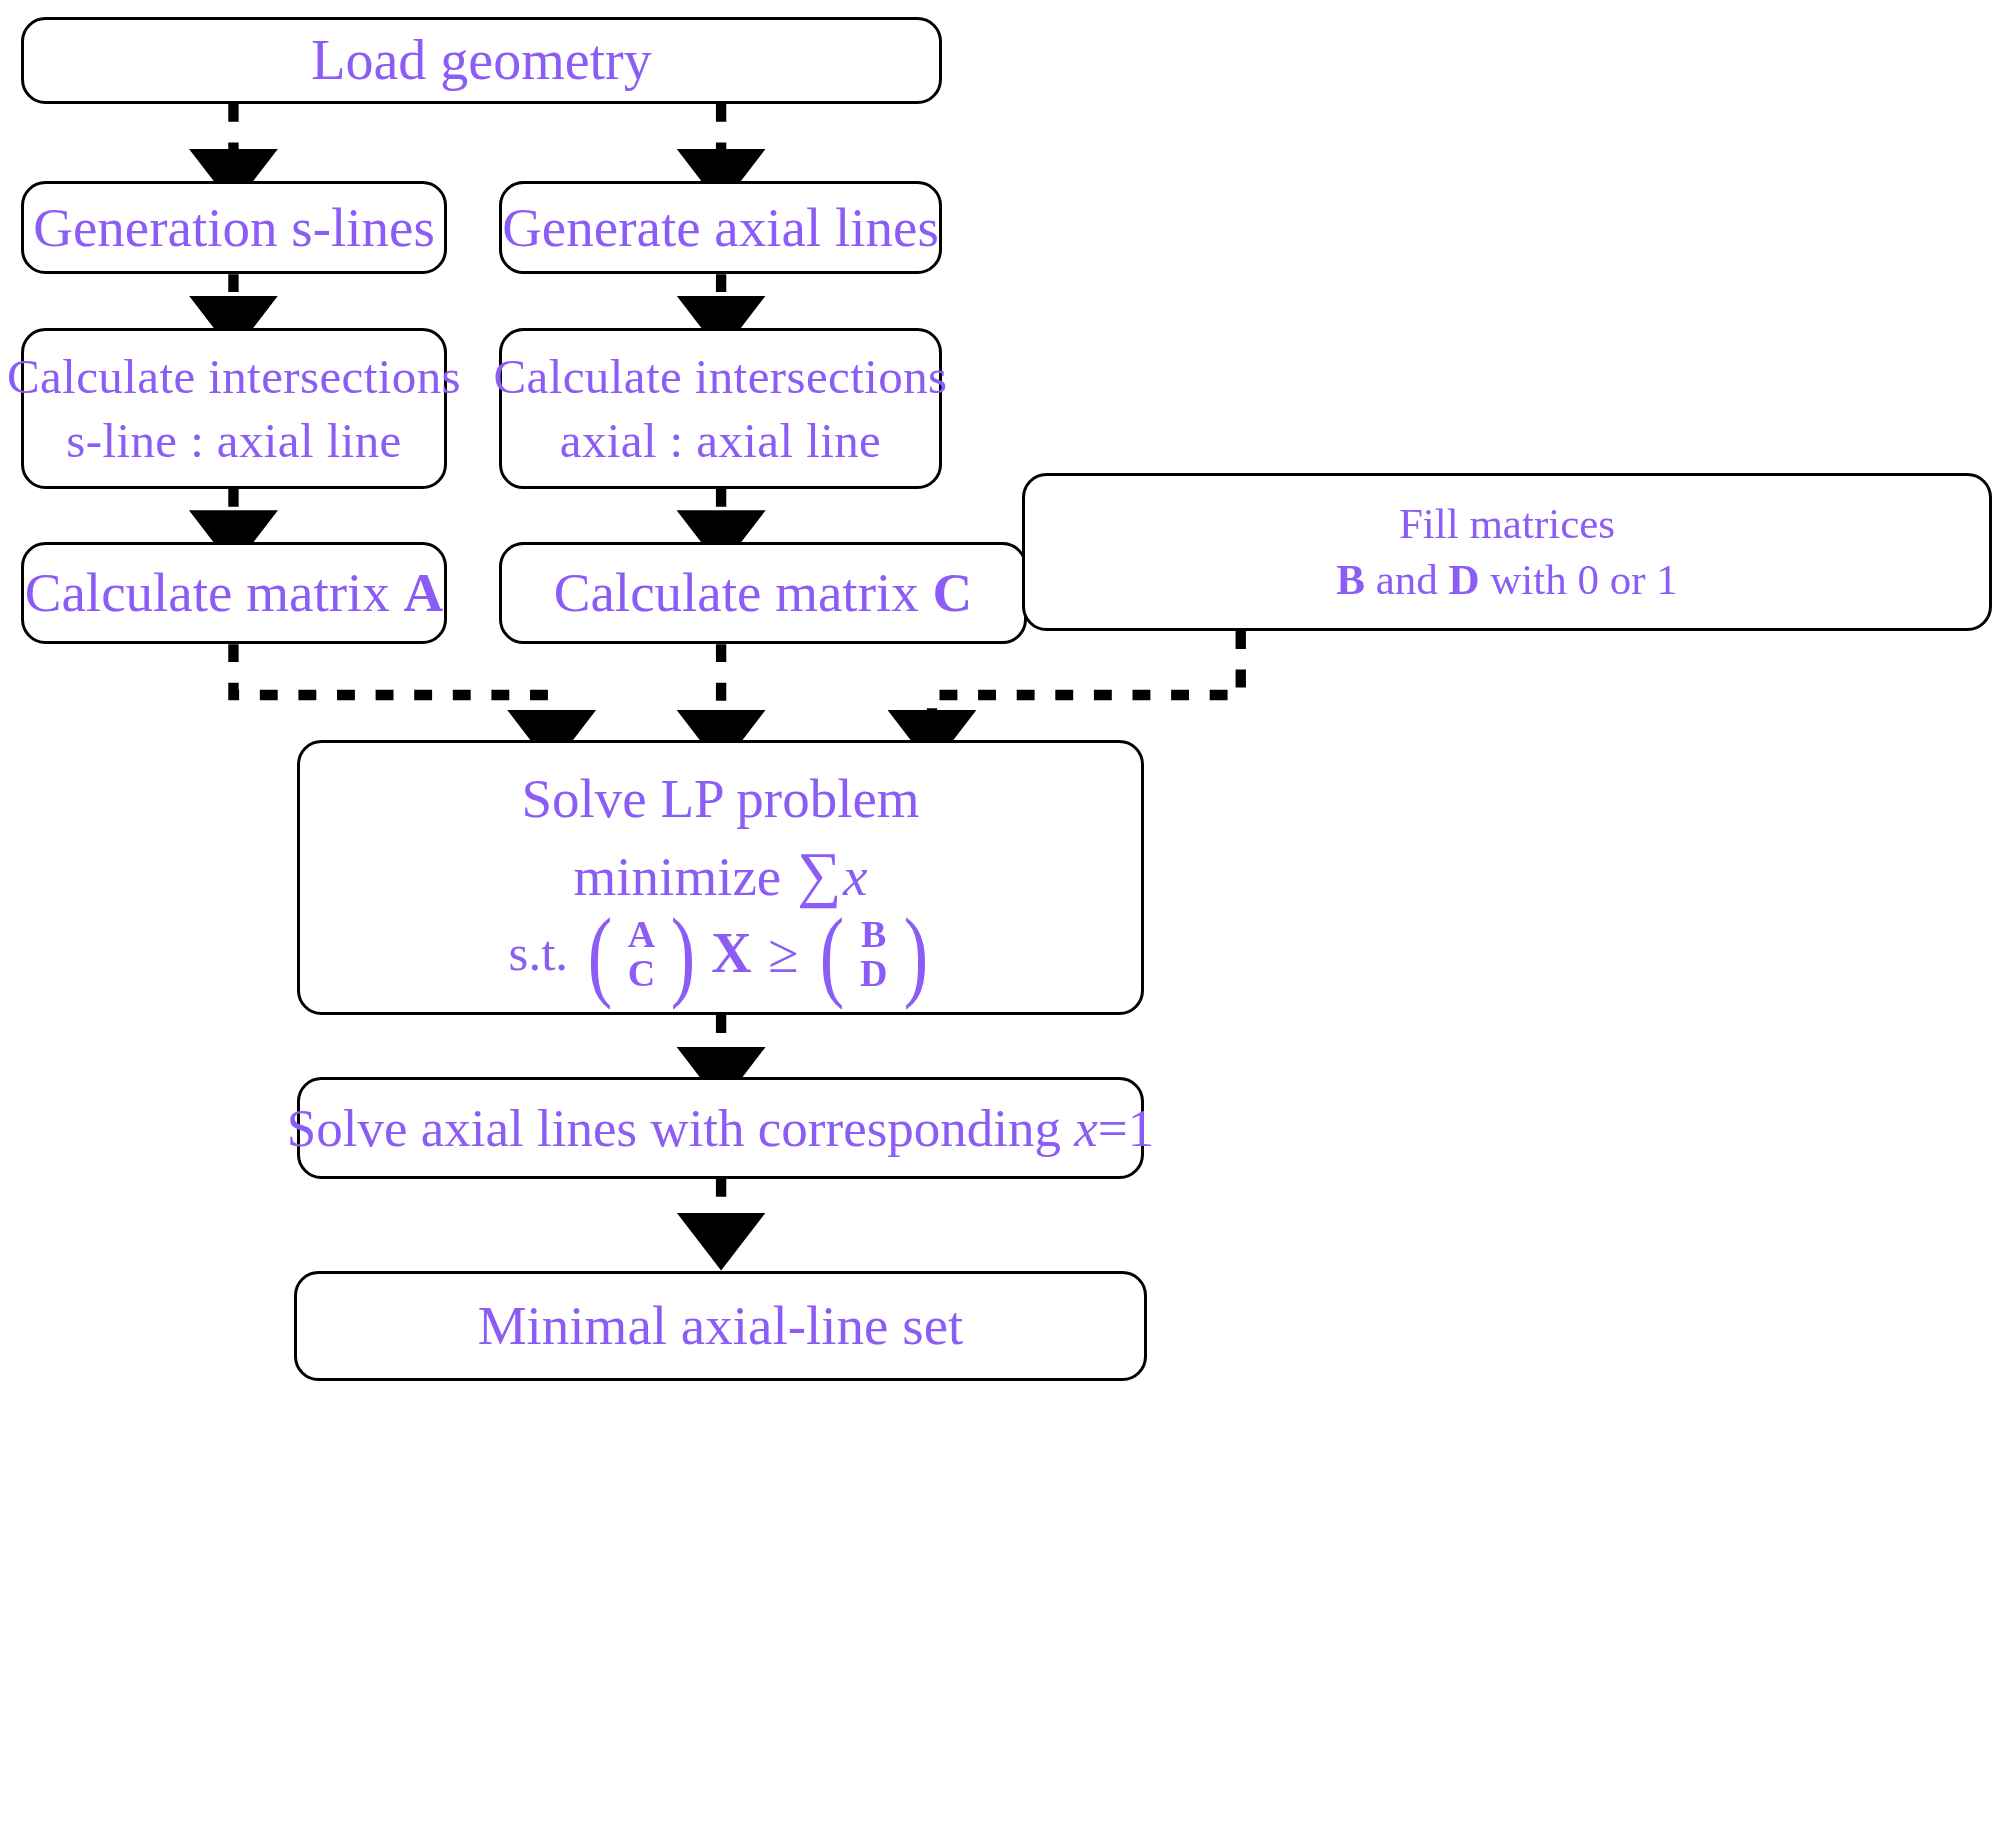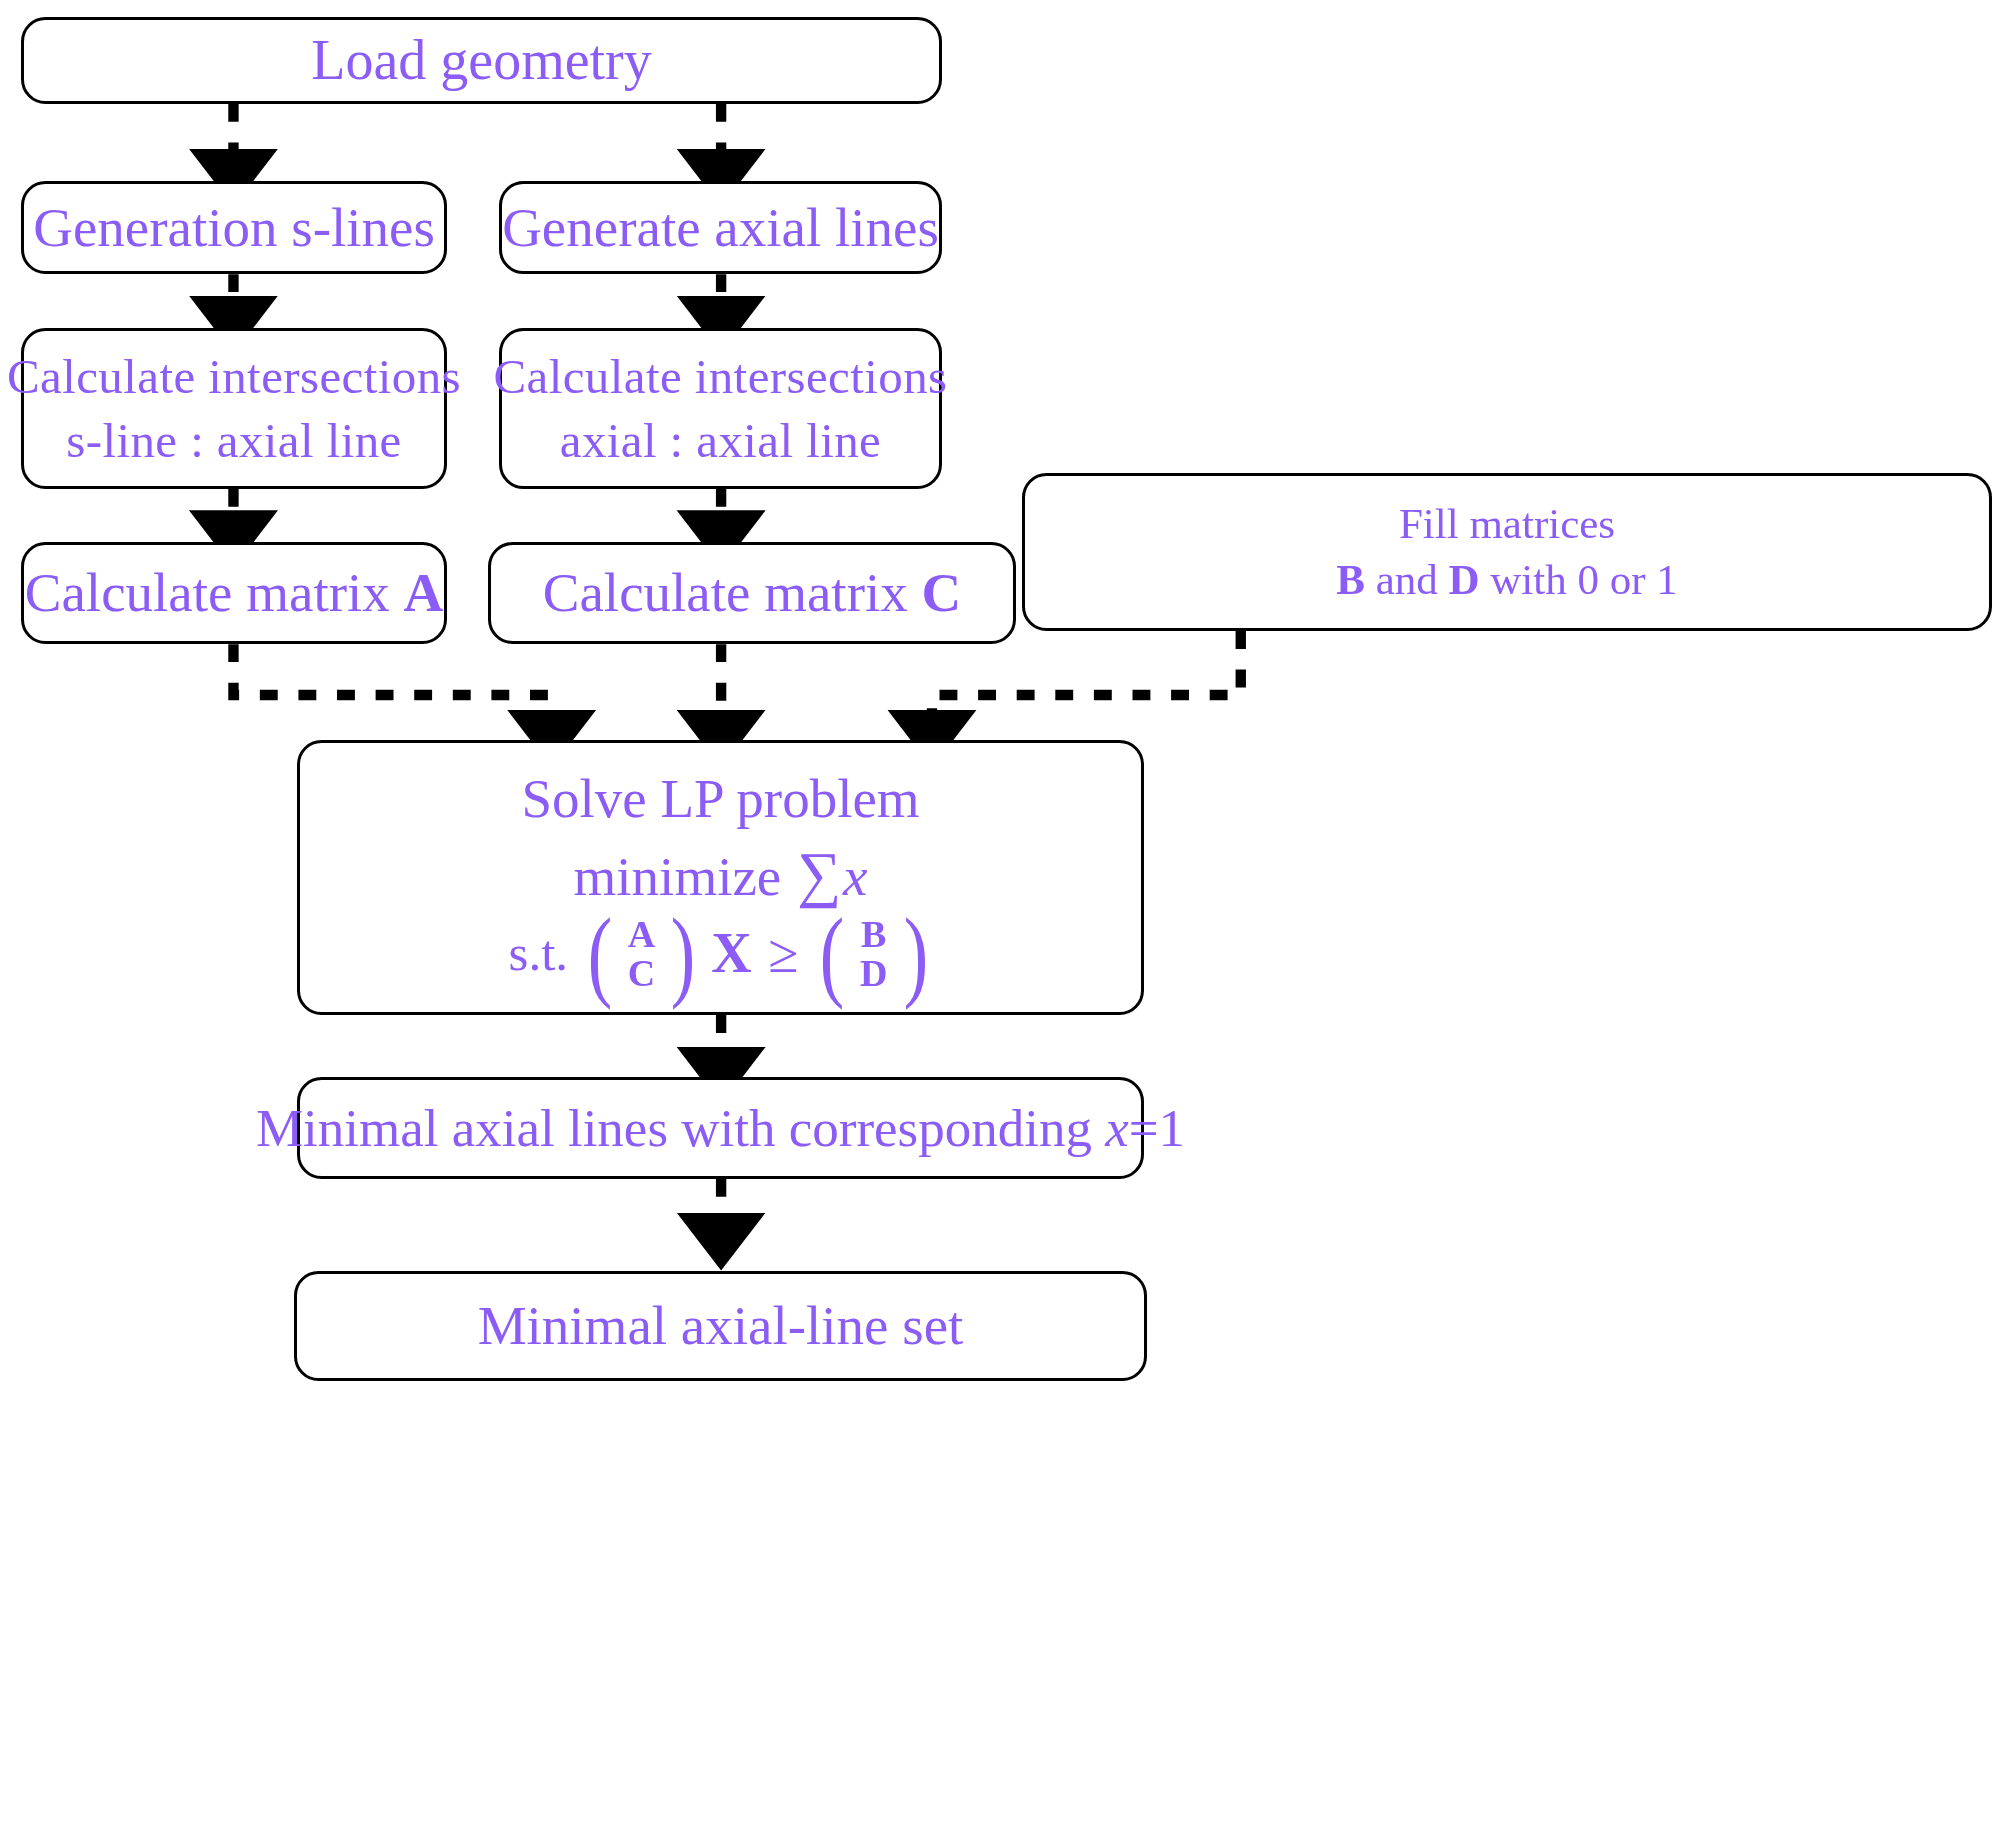--- a/index.html
+++ b/index.html
@@ -141,21 +141,21 @@
 
   <div class="node fs-calcint" style="left:499px; top:328px; width:443px; height:161px;">
     <span class="line">Calculate  intersections</span>
     <span class="line">axial :  axial  line</span>
   </div>
 
   <div class="node fs-matrix" style="left:21px; top:542px; width:426px; height:102px;">
     <span class="line"><span>Calculate matrix </span><b>A</b></span>
   </div>
 
-  <div class="node fs-matrix" style="left:488px; top:542px; width:528px; height:102px;">
+  <div class="node fs-matrix" style="left:499px; top:542px; width:528px; height:102px;">
     <span class="line"><span>Calculate matrix </span><b>C</b></span>
   </div>
 
   <div class="node fs-fill" style="left:1022px; top:473px; width:970px; height:158px;">
     <span class="line">Fill matrices</span>
     <span class="line"><b>B</b><span> and </span><b>D</b><span> with 0 or 1</span></span>
   </div>
 
   <div class="node fs-lp" style="left:297px; top:740px; width:847px; height:275px;">
     <span class="line">Solve LP problem</span>
@@ -173,21 +173,21 @@
       <span class="paren">(</span>
       <span class="stack">
         <span>B</span>
         <span>D</span>
       </span>
       <span class="paren">)</span>
     </span>
   </div>
 
   <div class="node fs-select" style="left:297px; top:1077px; width:847px; height:102px;">
-    <span class="line"><span>Minimal axial lines with corresponding </span><span class="ital">x</span><span>=1</span></span>
+    <span class="line"><span>Solve axial lines with corresponding </span><span class="ital">x</span><span>=1</span></span>
   </div>
 
   <div class="node fs-minimal" style="left:294px; top:1243px; width:853px; height:110px;">
     <span class="line">Minimal  axial-line  set</span>
   </div>
 
 </div>
 
 
 </body></html>

